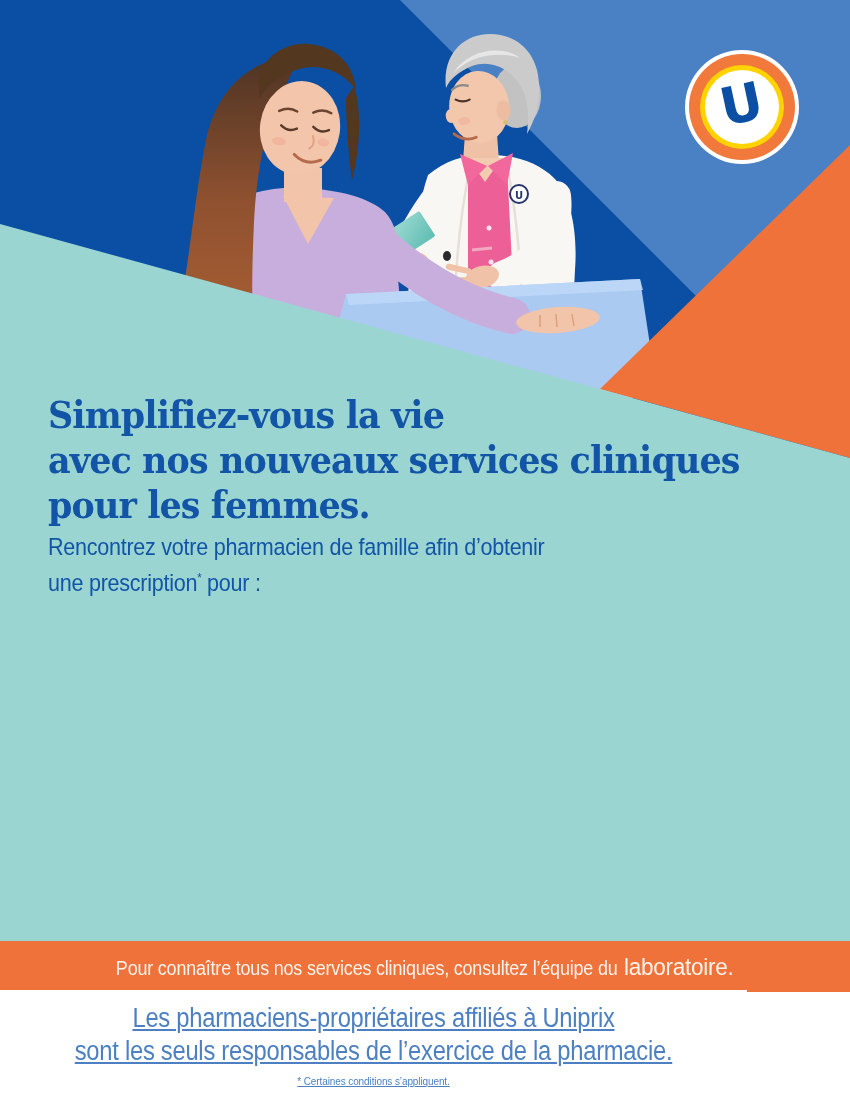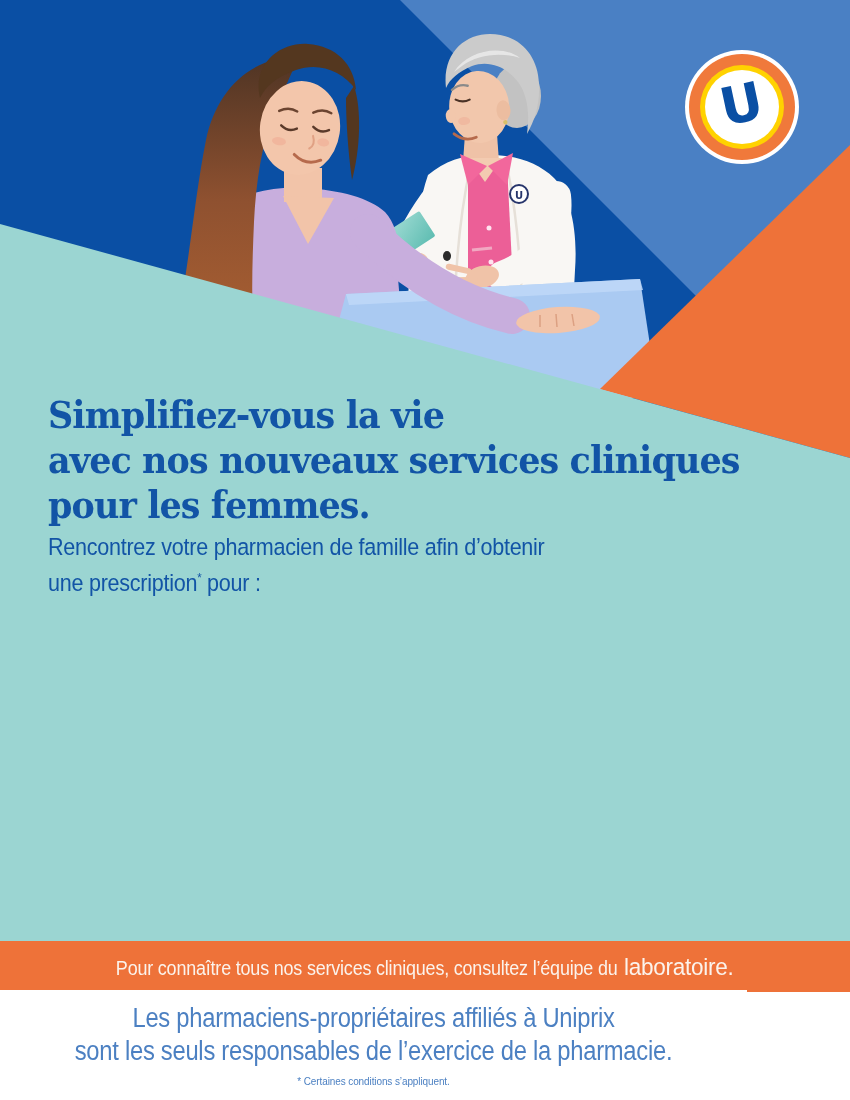--- a/index.html
+++ b/index.html
@@ -44,21 +44,21 @@
 
   
   .banner{position:absolute;left:0;top:941px;width:850px;height:51px;background:var(--orange,#EE7239);
         display:flex;align-items:center;justify-content:center;color:#FBF3EC;}
   .banner .line{transform:scaleX(.92);white-space:nowrap;display:flex;align-items:baseline;}
   .banner .pre{font-size:19.5px;letter-spacing:-.2px;}
   .banner .emph{font-size:24.5px;margin-left:7px;letter-spacing:-.3px;}
 
   
   .footer{position:absolute;left:0;top:990px;width:747px;height:110px;background:#fff;
-        text-align:center;color:var(--footer-blue,#4C80C2);}
+        text-align:center;color:var(--footer-blue,#4C80C2);text-decoration:underline;}
   .footer .big{margin-top:12px;font-size:27px;line-height:33px;letter-spacing:-.3px;
         transform:scaleX(.88);transform-origin:center top;white-space:nowrap;}
   .footer .big span{display:block;}
   .footer .note{margin-top:7px;font-size:10.5px;letter-spacing:-.1px;transform:scaleX(.95);}
 </style>
 </head>
 <body>
 
 <div class="page">
 

